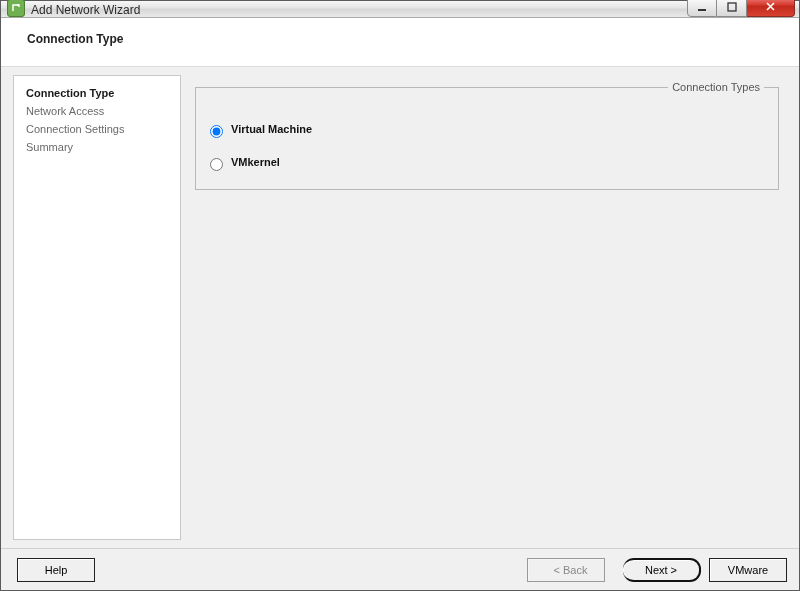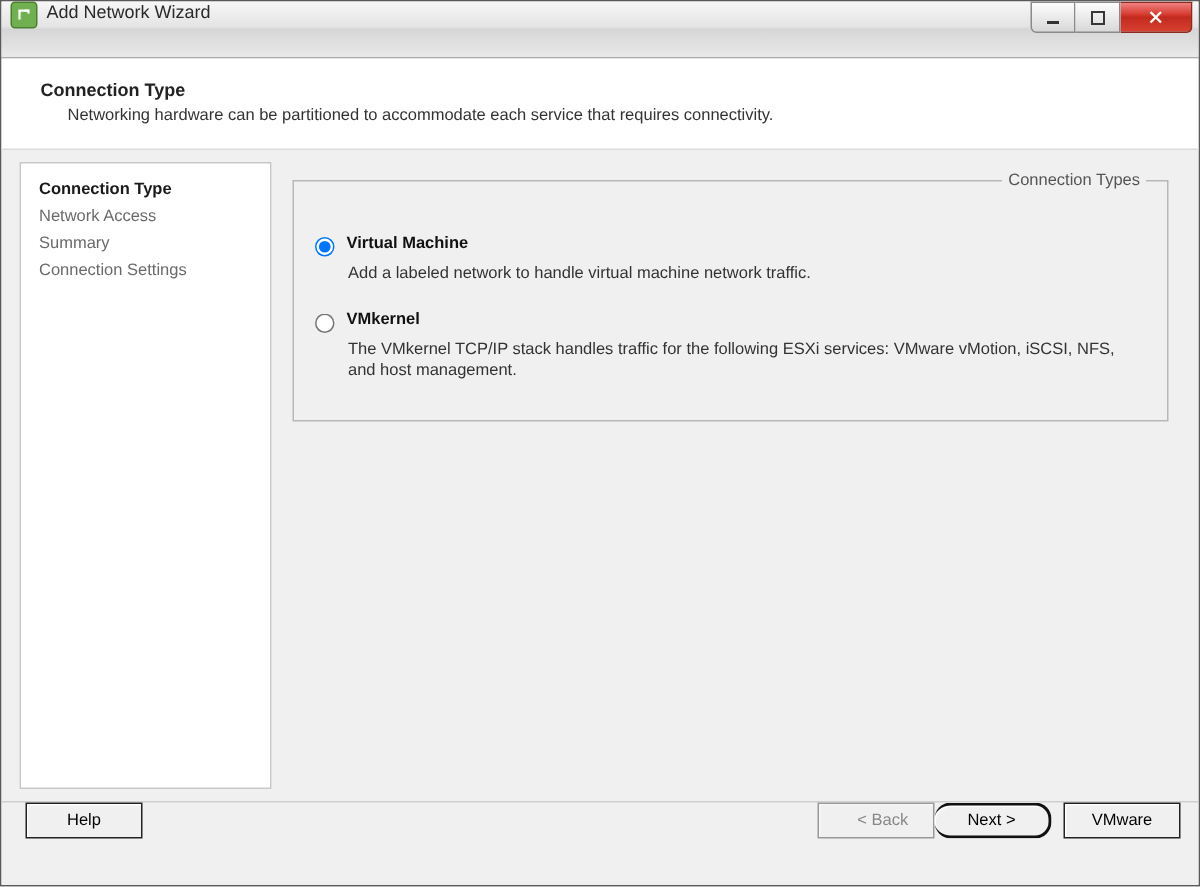--- a/index.html
+++ b/index.html
@@ -16,25 +16,25 @@
   .window {
     width: 800px;
     height: 591px;
     background: #f0f0f0;
     border: 1px solid #5a5a5a;
     display: flex;
     flex-direction: column;
   }
   
   .titlebar {
-    height: 38px;
+    height: 17px;
     background: linear-gradient(to bottom, #f7f7f7 0%, #e4e4e4 45%, #d6d6d6 50%, #e9e9e9 100%);
     border-bottom: 1px solid #aaa;
     display: flex;
-    align-items: flex-start;
+    align-items: flex-end;
     padding-left: 6px;
   }
   .titlebar .app-icon {
     width: 18px;
     height: 18px;
     background: #70b050;
     border: 1px solid #4a8030;
     border-radius: 3px;
     display: flex;
     align-items: center;
@@ -148,25 +148,25 @@
     color: #111;
   }
   .opt-desc {
     margin: 4px 0 10px 22px;
     color: #333;
     line-height: 14px;
   }
 
   
   .footer {
-    height: 56px;
+    height: 42px;
     border-top: 1px solid #cfcfcf;
     background: #f0f0f0;
     display: flex;
-    align-items: flex-start;
+    align-items: center;
     padding: 0 12px;
   }
   .footer .gap { flex: 1; }
   button.wiz {
     min-width: 78px;
     height: 24px;
     font-family: inherit;
     font-size: 11px;
     background: #f0f0f0;
     border: 1px solid #222;
@@ -181,21 +181,21 @@
     border-color: #999;
     cursor: default;
     box-shadow: inset 1px 1px 0 #f6f6f6;
     padding-left: 19px;
   }
   button.wiz.primary {
     border: 2px solid #111;
     box-shadow: inset 1px 1px 0 #fff;
   }
   .btn-pair { display:flex; }
-  .btn-pair button.wiz + button.wiz { margin-left: 0; border-left: none; border-radius: 11px; }
+  .btn-pair button.wiz + button.wiz { margin-left: 18px; border-left: none; border-radius: 11px; }
 </style>
 </head>
 <body>
 
 <div class="window">
 
   <div class="titlebar">
     <div class="app-icon">
       <svg width="12" height="12" viewBox="0 0 12 12">
           <path d="M3 9 L3 3 L9 3" stroke="#fff" stroke-width="1.5" fill="none"></path>
@@ -218,46 +218,43 @@
       <div class="ctrl-btn close">
         <svg width="11" height="11" viewBox="0 0 11 11">
             <path d="M2 2 L9 9 M9 2 L2 9" stroke="#fff" stroke-width="1.6"></path>
           </svg>
       </div>
     </div>
   </div>
 
   <div class="header-panel">
     <div class="header-title">Connection Type</div>
-    <div class="header-desc">Networking hardware can be partitioned to accommodate each service that requires connectivity.</div>
   </div>
 
   <div class="body-row">
     <div class="sidebar">
       <div class="step active">Connection Type</div>
       <div class="step">Network Access</div>
+      <div class="step">Connection Settings</div>
       <div class="step">Summary</div>
-      <div class="step">Connection Settings</div>
     </div>
 
     <div class="main">
       <fieldset class="group">
         <legend>Connection Types</legend>
 
         <div class="opt">
           <input type="radio" name="ctype" checked="" style="">
           <span class="opt-label">Virtual Machine</span>
         </div>
-        <div class="opt-desc">Add a labeled network to handle virtual machine network traffic.</div>
 
         <div class="opt">
           <input type="radio" name="ctype" style="">
           <span class="opt-label">VMkernel</span>
         </div>
-        <div class="opt-desc">The VMkernel TCP/IP stack handles traffic for the following ESXi services: VMware vMotion, iSCSI, NFS, and host management.</div>
       </fieldset>
     </div>
   </div>
 
   <div class="footer">
     <button class="wiz help">Help</button>
     <div class="gap"></div>
     <div class="btn-pair">
       <button class="wiz" disabled="">&lt; Back</button>
       <button class="wiz primary">Next &gt;</button>

